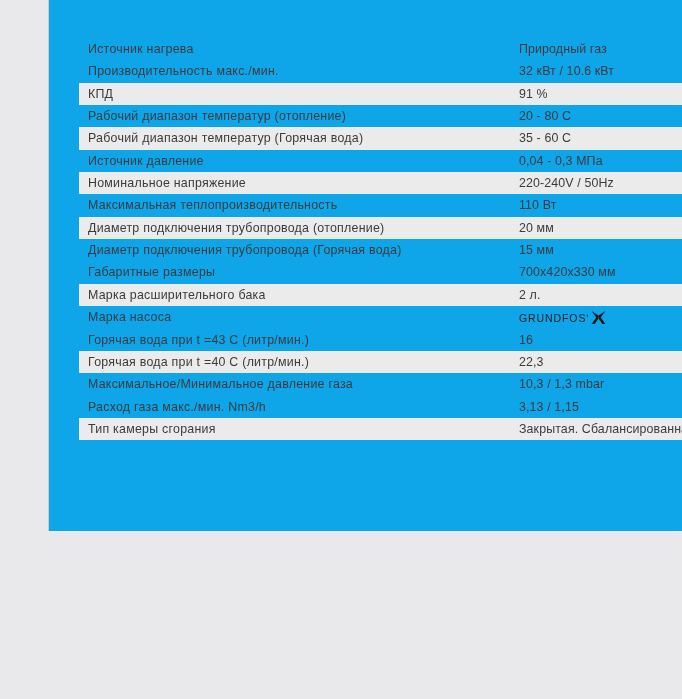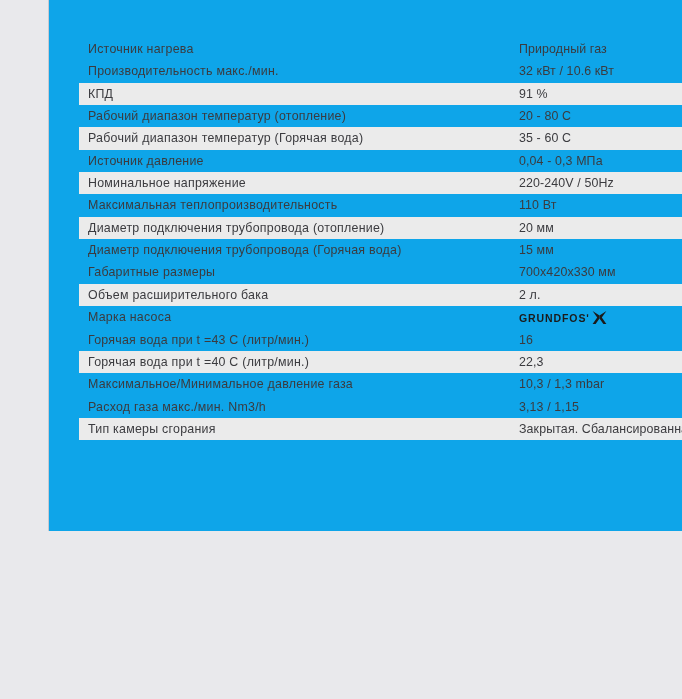--- a/index.html
+++ b/index.html
@@ -69,21 +69,21 @@
   }
   .logo-wrap {
     display: inline-flex;
     align-items: center;
     height: 22.35px;
   }
 
   
   .grundfos-word {
     font-family: "Liberation Sans", "DejaVu Sans", sans-serif;
-    font-weight: 700;
+    font-weight: 400;
     font-size: 10.5px;
     letter-spacing: 0.9px;
     color: #1b1b1b;
     line-height: 1;
     position: relative;
     top: 1px;
   }
   .grundfos-mark {
     margin-left: 1px;
     display: inline-block;
@@ -140,21 +140,21 @@
         </tr>
         <tr>
           <td class="param">Диаметр подключения трубопровода (Горячая вода)</td>
           <td class="value">15 мм</td>
         </tr>
         <tr>
           <td class="param">Габаритные размеры</td>
           <td class="value">700x420x330 мм</td>
         </tr>
         <tr class="striped">
-          <td class="param">Объем расширительного бака</td>
+          <td class="param">Марка расширительного бака</td>
           <td class="value">2 л.</td>
         </tr>
         <tr>
           <td class="param">Марка насоса</td>
           <td class="value logo-cell"><span class="logo-wrap">
               <span class="grundfos-word">GRUNDFOSʹ</span>
               <span class="grundfos-mark"><svg width="17" height="17" viewBox="0 0 17 17" aria-hidden="true">
                   <path d="M1.6 2.0 L6.2 8.5 L1.6 15.0 L4.6 15.0 L8.5 9.4 L8.5 6.6 Z" fill="#1b1b1b"></path>
                   <path d="M15.4 2.0 L10.8 8.5 L15.4 15.0 L12.4 15.0 L8.5 9.4 L8.5 6.6 Z" fill="#1b1b1b"></path>
                 </svg></span>

